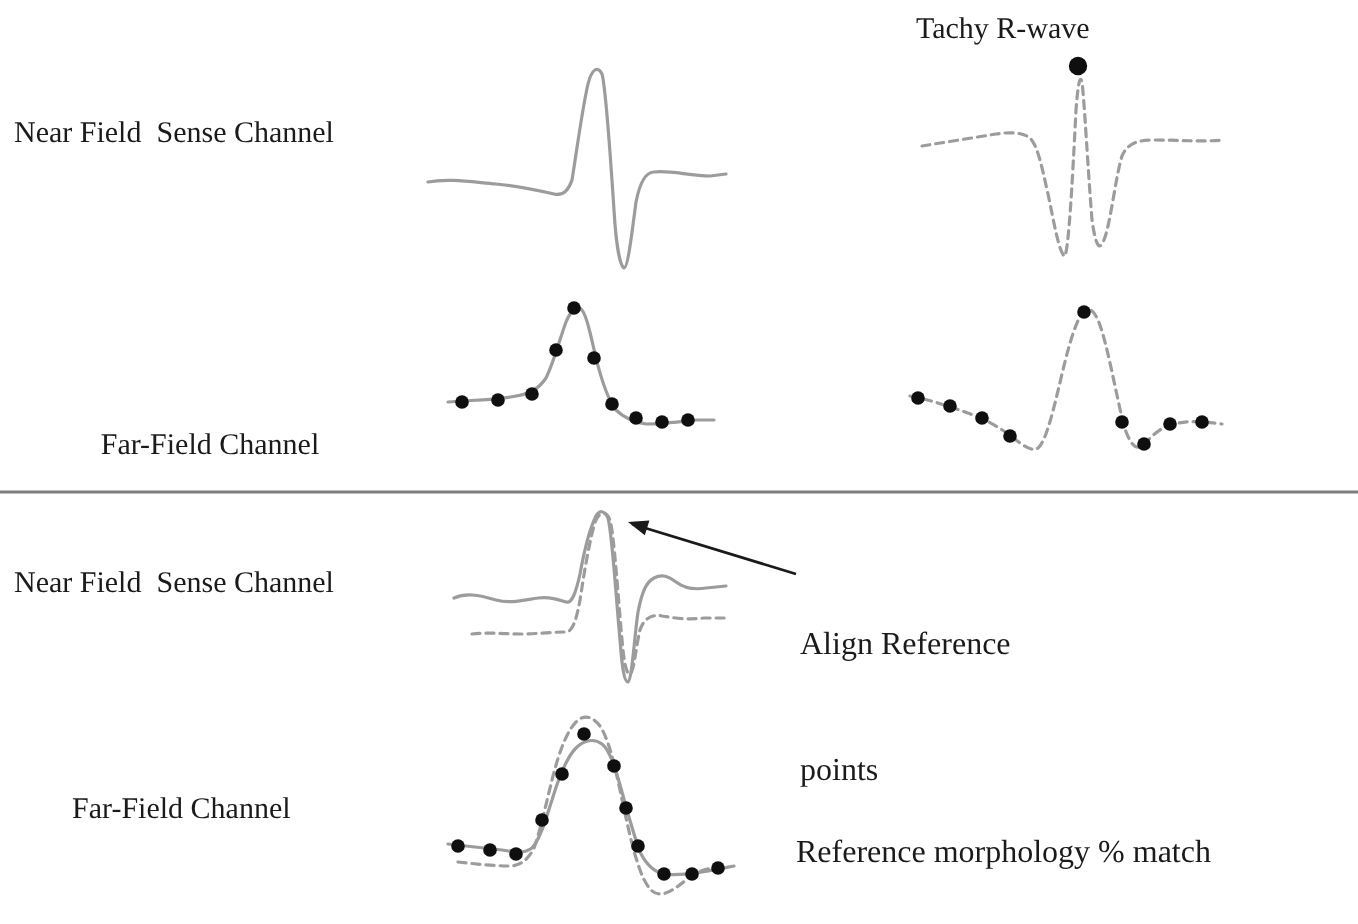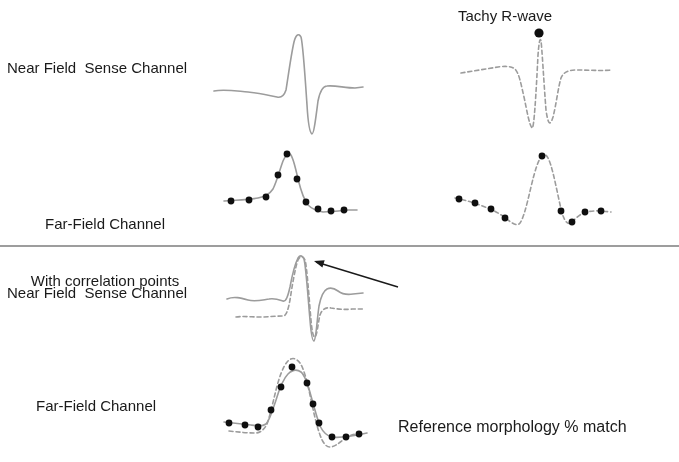--- a/index.html
+++ b/index.html
@@ -1,18 +1,18 @@
 <!DOCTYPE html>
 <html style="--background: #ffffff; --text: #1a1a1a; --trace: #9c9c9c; --dot: #0f0f0f; --divider: #7d7d7d;"><head>
 <meta charset="utf-8">
 <style>
   html,body{margin:0;padding:0;background:var(--background,#ffffff);}
   .canvas{
     position:relative;width:679px;height:462px;background:var(--background,#ffffff);
-    font-family:Liberation Sans, sans-serif;overflow:hidden;
+    font-family:Liberation Serif, serif;overflow:hidden;
   }
   .canvas svg{position:absolute;left:0;top:0;}
   .label{
     position:absolute;color:var(--text,#1a1a1a);font-size:15px;line-height:19px;
     white-space:pre;
   }
   .label.center{text-align:center;}
   .note{font-size:16px;line-height:21px;}
   .trace{fill:none;stroke:var(--trace,#9c9c9c);stroke-width:1.6;stroke-linecap:round;stroke-linejoin:round;}
   .dashed{stroke-dasharray:4 3;}
@@ -81,25 +81,28 @@
         <circle cx="346" cy="437" r="3.4" class="dot"></circle>
         <circle cx="359" cy="434" r="3.4" class="dot"></circle>
       </g>
   </svg>
 
   <div class="label" style="left:458px;top:6px;">Tachy R-wave</div>
   <div class="label" style="left:7px;top:58px;">Near Field  Sense Channel</div>
 
   <div class="label center" style="left:15px;top:176px;width:180px;">
     <div>Far-Field Channel</div>
-    <div>With correlation points</div>
   </div>
 
   <div class="label" style="left:7px;top:283px;">Near Field  Sense Channel</div>
 
+  <div class="label note" style="left:400px;top:270px;">
+    <div>Align Reference</div>
+    <div>points</div>
+  </div>
 
   <div class="label" style="left:36px;top:396px;">Far-Field Channel</div>
 
   <div class="label note" style="left:398px;top:374px;">
     <div>Reference morphology % match</div>
     
     
   </div>
 
 </div>

